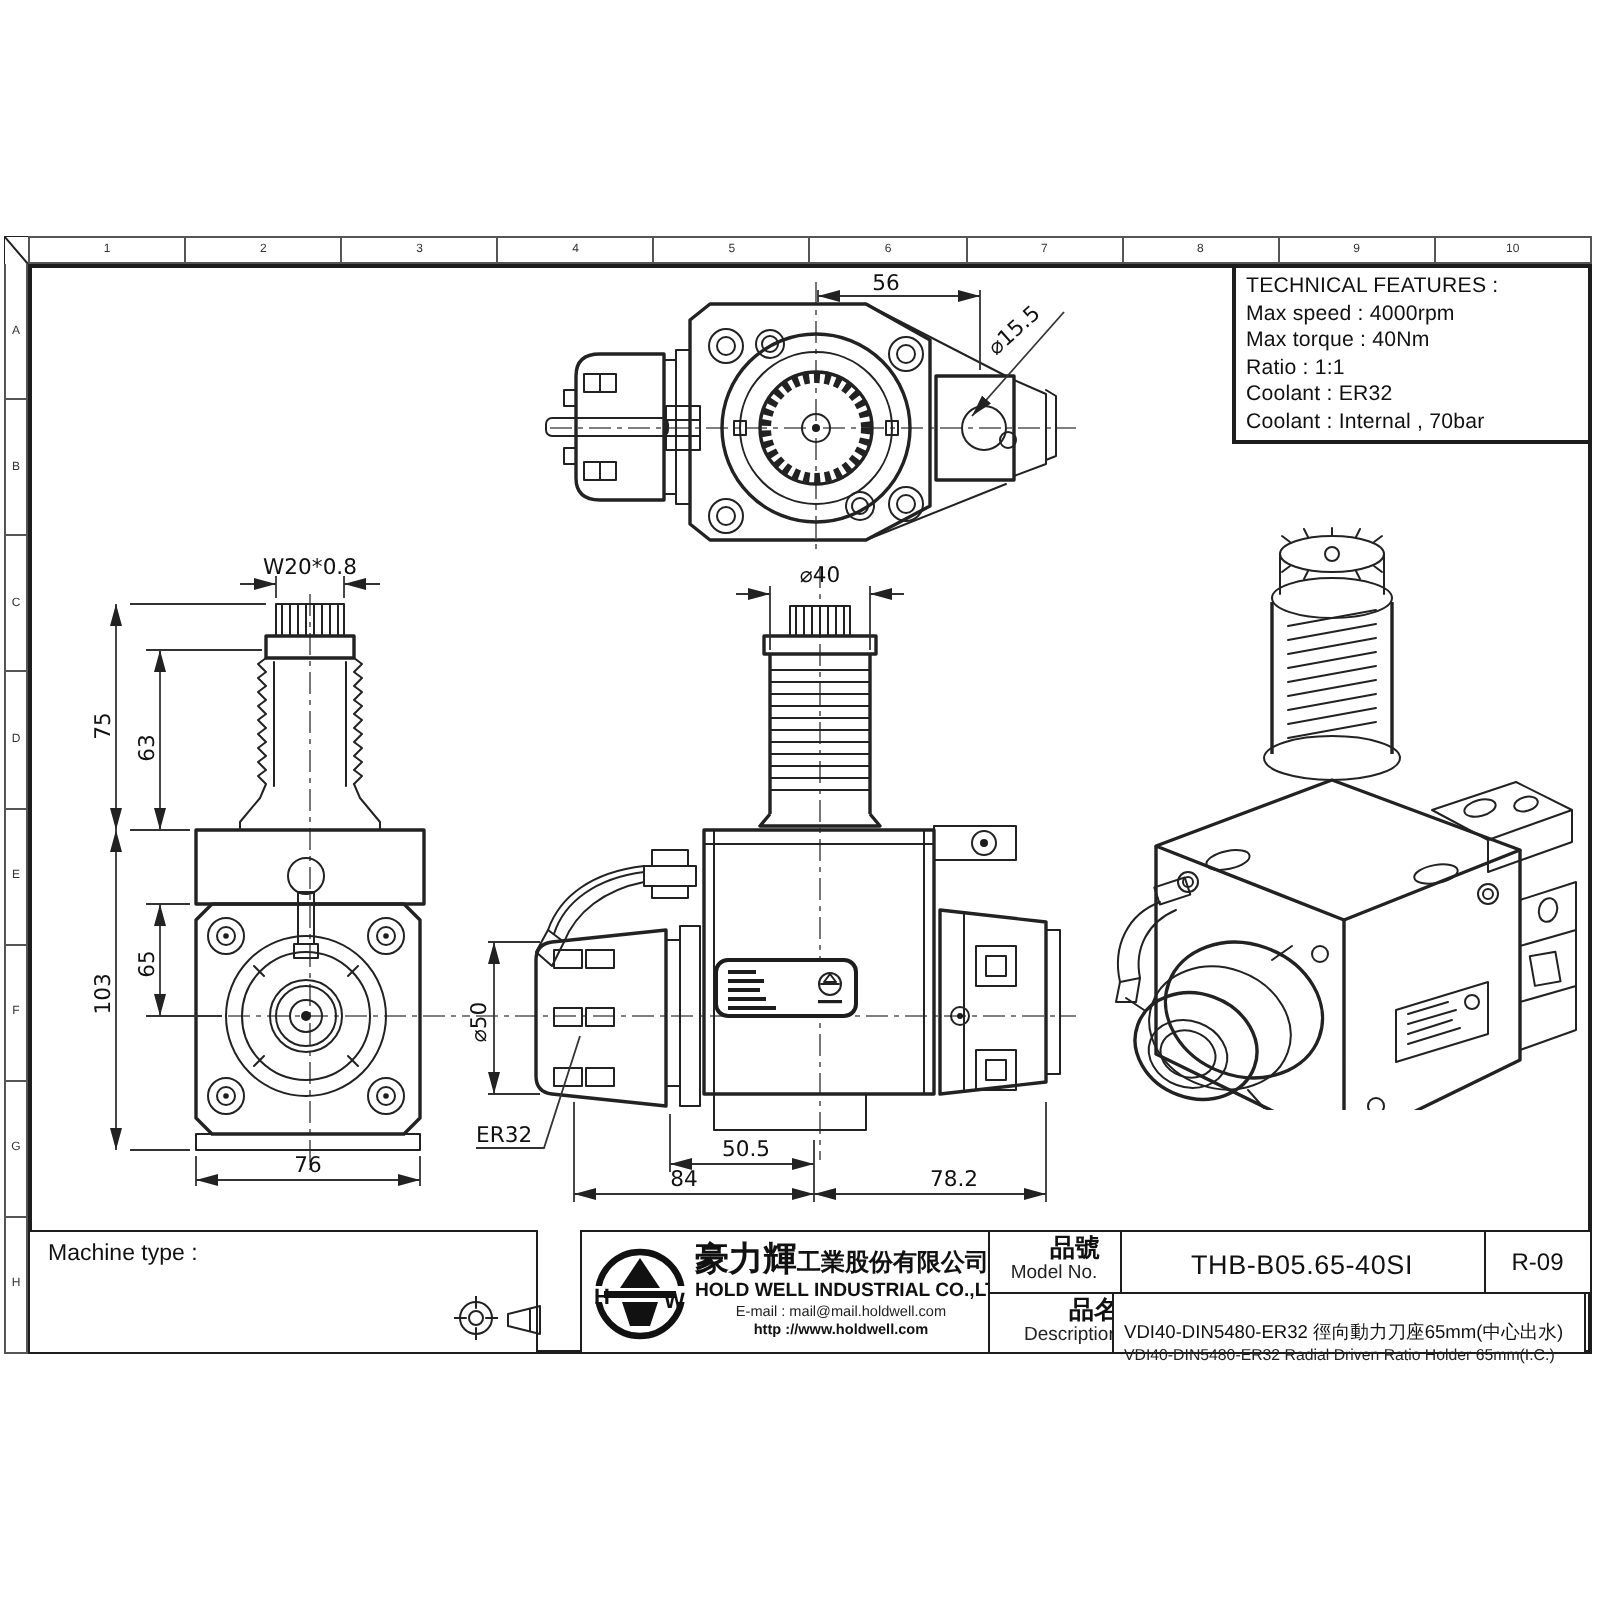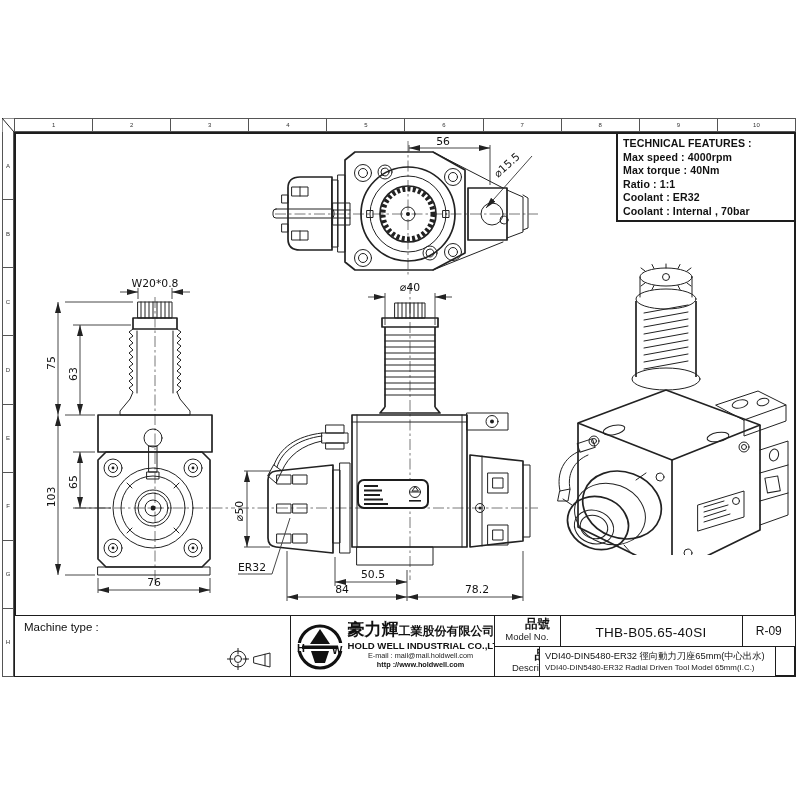--- a/index.html
+++ b/index.html
@@ -9,30 +9,30 @@
   
   .zone-top{left:14px;top:118px;width:782px;height:14px;display:flex;border:1px solid #555;box-sizing:border-box;}
   .zone-top .zc{flex:1;border-right:1px solid #555;font-size:6px;color:#333;display:flex;align-items:center;justify-content:center;}
   .zone-top .zc:last-child{border-right:none;}
   .zone-left{left:2px;top:132px;width:12px;height:545px;display:flex;flex-direction:column;border:1px solid #555;border-top:none;box-sizing:border-box;}
   .zone-left .zc{flex:1;border-bottom:1px solid #555;font-size:6px;color:#333;display:flex;align-items:center;justify-content:center;}
   .zone-left .zc:last-child{border-bottom:none;}
   .main-frame{left:14px;top:132px;width:782px;height:545px;border:2px solid #1d1d1d;box-sizing:border-box;}
   
   .tech-box{left:616px;top:132px;width:180px;height:90px;border:2px solid #1d1d1d;box-sizing:border-box;
-            padding:3px 0 0 5px;font-size:10.6px;line-height:13.6px;color:#111;letter-spacing:.1px;font-weight:bold;}
+            padding:3px 0 0 5px;font-size:10.6px;line-height:13.6px;color:#111;letter-spacing:.1px;}
   
   .tb{box-sizing:border-box;border:1.6px solid #1d1d1d;background:#fff;}
-  .tb-machine{left:14px;top:615px;width:277px;height:62px;font-size:11.5px;padding:5px 0 0 9px;}
+  .tb-machine{left:14px;top:615px;width:255px;height:62px;font-size:11.5px;padding:5px 0 0 9px;}
   .tb-company{left:289.5px;top:615px;width:205px;height:62px;}
   .tb-mlabel{left:493.5px;top:615px;width:67px;height:31.8px;text-align:center;}
   .tb-mvalue{left:559.5px;top:615px;width:183px;height:34px;display:flex;align-items:center;justify-content:center;font-size:13.5px;letter-spacing:.3px;text-align:center;}
   .tb-rev{left:741.5px;top:615px;width:54.5px;height:31.8px;display:flex;align-items:center;justify-content:center;font-size:12px;}
   .tb-dlabel{left:493.5px;top:645.8px;width:67px;height:31.2px;text-align:right;}
-  .tb-dvalue{left:539px;top:645.8px;width:236.5px;height:31.2px;padding:3px 0 0 5px;}
+  .tb-dvalue{left:556px;top:645.8px;width:236.5px;height:31.2px;padding:13px 0 0 5px;}
   .lbl-zh{font-size:12.5px;font-weight:bold;line-height:13px;margin-top:2px;padding-left:21px;}
   .lbl-en{font-size:9.5px;line-height:11px;color:#222;}
   .desc-zh{font-size:9.3px;line-height:12px;}
   .desc-en{font-size:7.9px;line-height:11px;color:#222;}
   .co-name-zh{font-size:17px;font-weight:bold;line-height:18px;white-space:nowrap;}
   .co-name-zh .small{font-size:12px;}
   .co-name-en{font-size:9.6px;font-weight:bold;line-height:11px;white-space:nowrap;}
   .co-mail{font-size:7.3px;line-height:9px;color:#222;white-space:nowrap;}
   .co-web{font-size:7.3px;font-weight:bold;line-height:9px;color:#111;white-space:nowrap;}
   
@@ -431,16 +431,16 @@
   </div>
   <div class="abs tb tb-mvalue">THB-B05.65-40SI</div>
   <div class="abs tb tb-rev">R-09</div>
 
   <div class="abs tb tb-dlabel">
     <div class="lbl-zh">品名</div>
     <div class="lbl-en">Description</div>
   </div>
   <div class="abs tb tb-dvalue">
     <div class="desc-zh">VDI40-DIN5480-ER32 徑向動力刀座65mm(中心出水)</div>
-    <div class="desc-en">VDI40-DIN5480-ER32 Radial Driven Tool Model 65mm(I.C.)</div>
+    <div class="desc-en">VDI40-DIN5480-ER32 Radial Driven Ratio Holder 65mm(I.C.)</div>
   </div>
 
 </div>
 
 </body></html>

